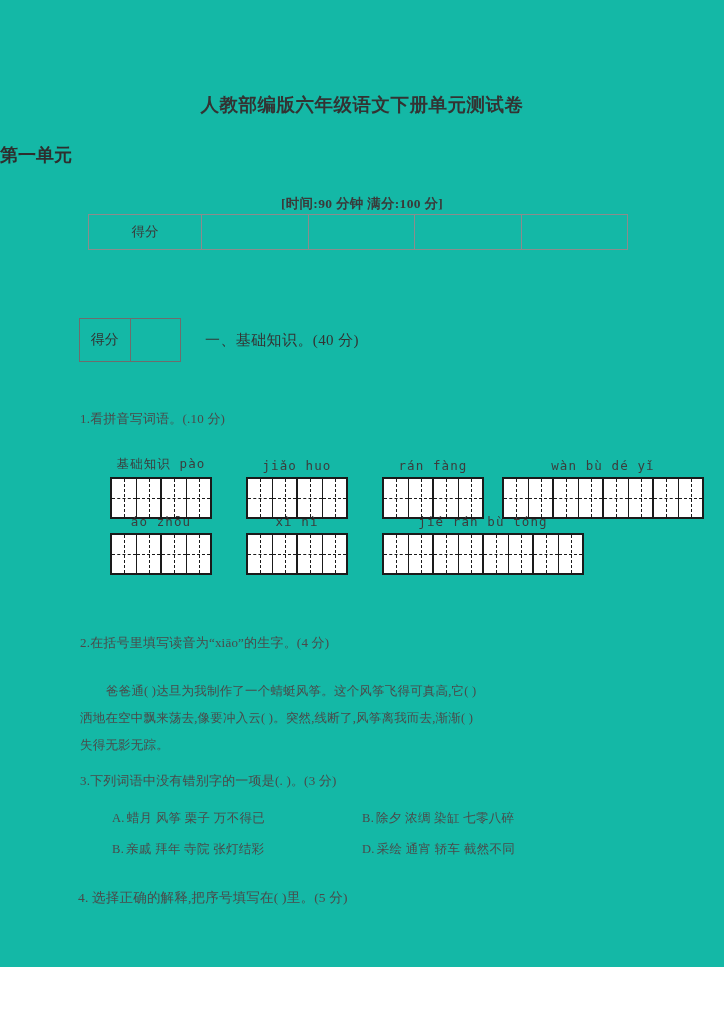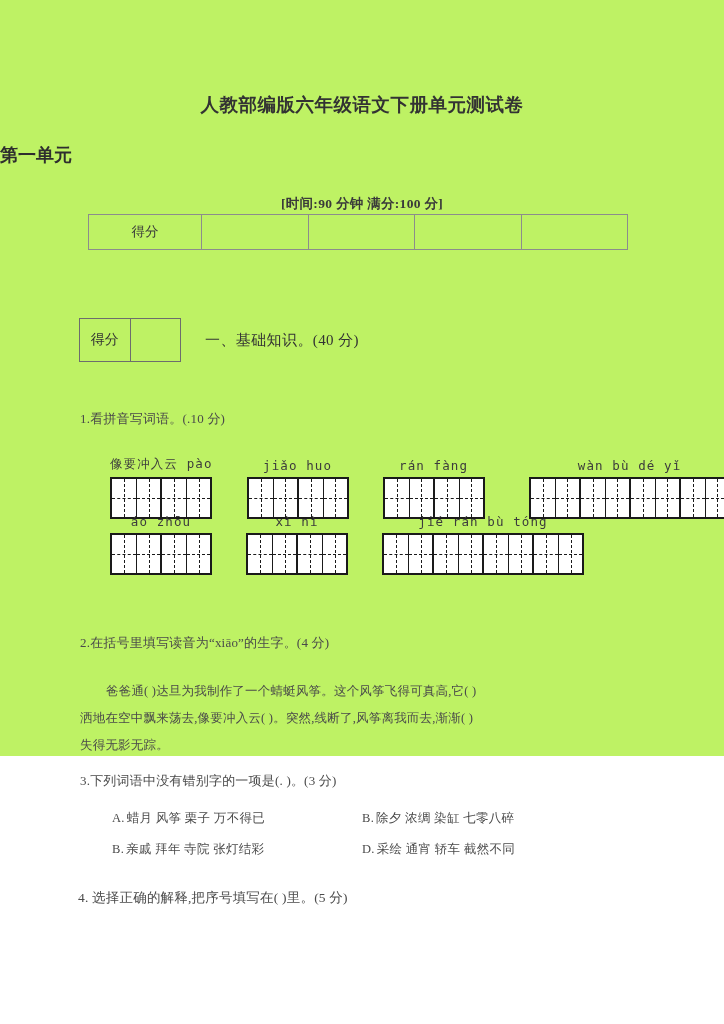--- a/index.html
+++ b/index.html
@@ -11,22 +11,22 @@
     width: 724px;
     height: 1024px;
     position: relative;
     font-family: "Liberation Serif", "DejaVu Serif", serif;
     color: #3a3a3a;
     overflow: hidden;
   }
   .page {
     position: relative;
     width: 724px;
-    height: 756px;
-    background: #bef264;
+    height: 967px;
+    background: #14b8a6;
     box-sizing: border-box;
   }
 
   
   .doc-title {
     text-align: center;
     font-size: 18.5px;
     font-weight: 700;
     letter-spacing: 0.5px;
     color: #333333;
@@ -236,21 +236,21 @@
       <div class="cell left">得分</div>
       <div class="cell"></div>
     </div>
     <div class="section-heading">一、基础知识。(40 分)</div>
   </div>
 
   <div class="q-stem q1-stem">1.看拼音写词语。(.10 分)</div>
 
   <div class="pinyin-row pinyin-row-1">
     <div class="word-group" style="margin-right:34px;">
-      <div class="pinyin-label">像要冲入云 pào</div>
+      <div class="pinyin-label">基础知识 pào</div>
       <div class="tzg">
         <div class="tzg-pair">
             <div class="tzg-cell"></div>
             <div class="tzg-cell"></div>
           </div>
         <div class="tzg-pair">
             <div class="tzg-cell"></div>
             <div class="tzg-cell"></div>
           </div>
       </div>
@@ -261,21 +261,21 @@
         <div class="tzg-pair">
             <div class="tzg-cell"></div>
             <div class="tzg-cell"></div>
           </div>
         <div class="tzg-pair">
             <div class="tzg-cell"></div>
             <div class="tzg-cell"></div>
           </div>
       </div>
     </div>
-    <div class="word-group" style="margin-right:44px;">
+    <div class="word-group" style="margin-right:18px;">
       <div class="pinyin-label">rán fàng</div>
       <div class="tzg">
         <div class="tzg-pair">
             <div class="tzg-cell"></div>
             <div class="tzg-cell"></div>
           </div>
         <div class="tzg-pair">
             <div class="tzg-cell"></div>
             <div class="tzg-cell"></div>
           </div>

